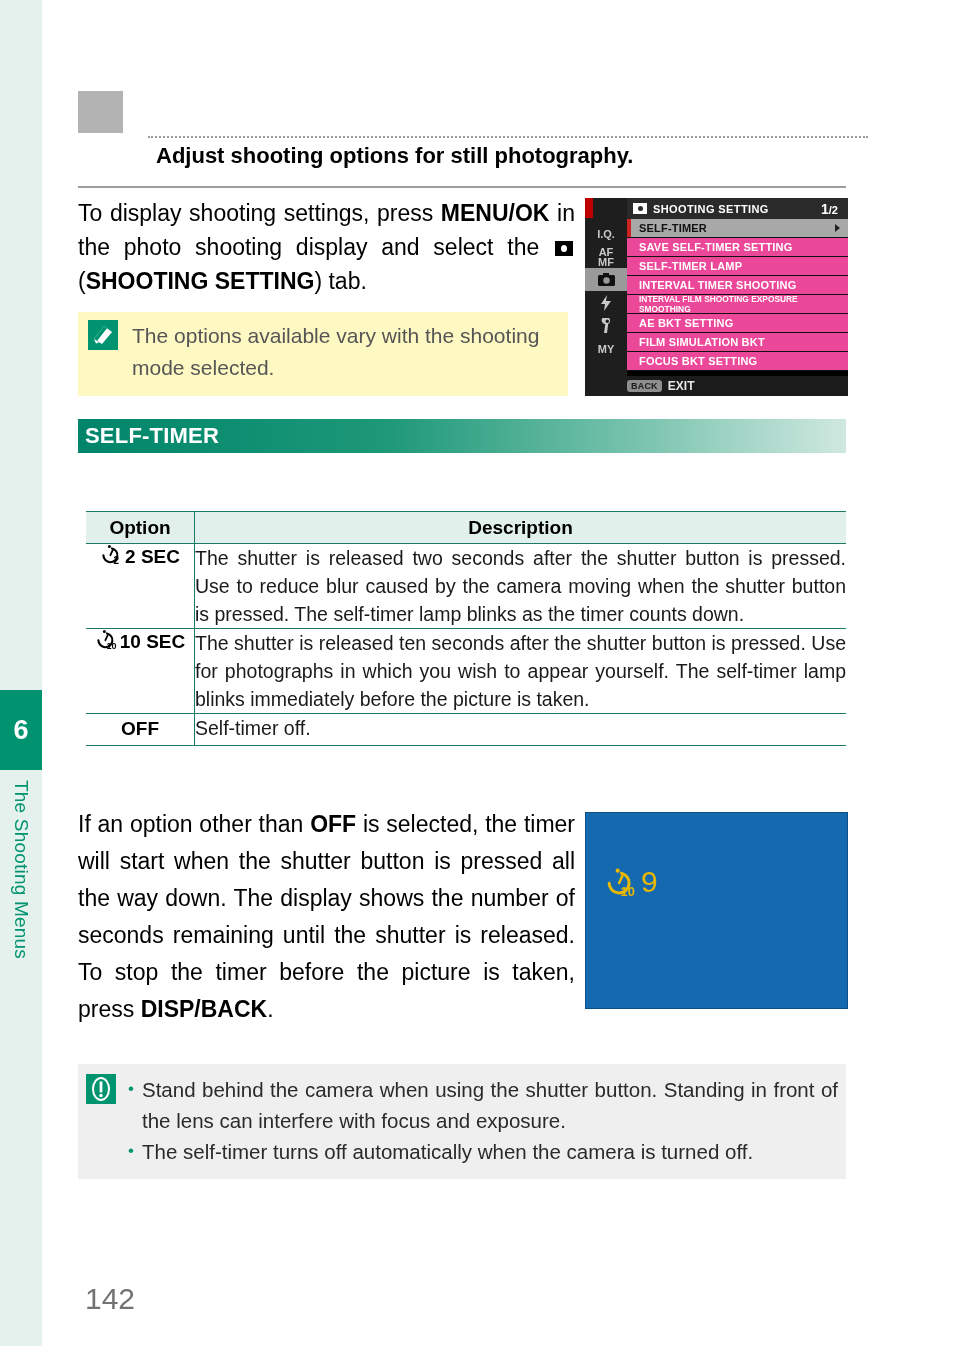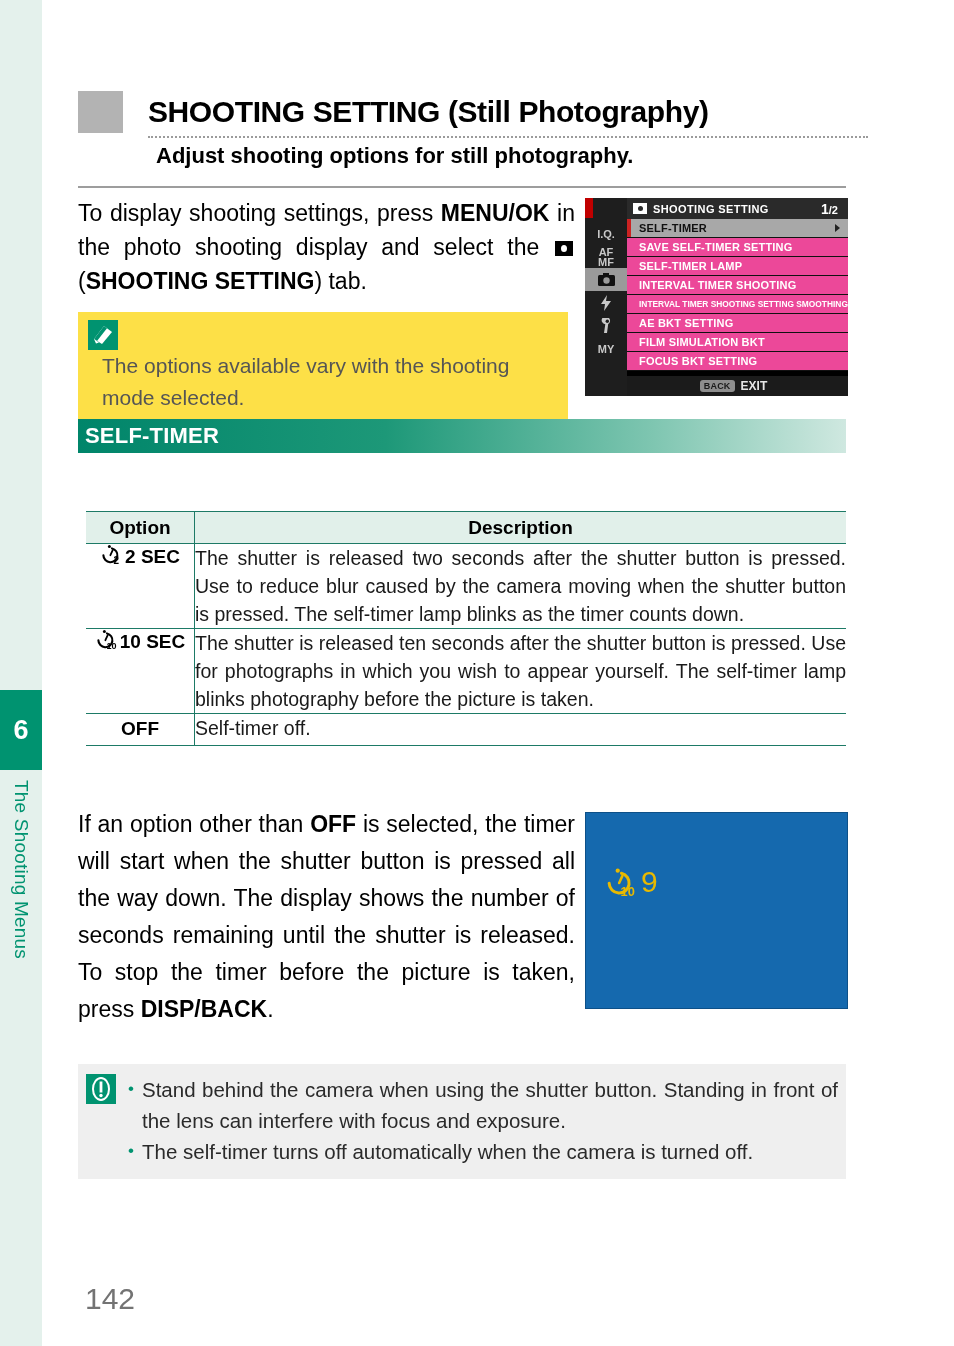--- a/index.html
+++ b/index.html
@@ -144,25 +144,24 @@
     background: #fff;
     border-radius: 50%;
   }
 
   
   .note-tip {
     position: absolute;
     left: 0;
     top: 312px;
     width: 490px;
-    background: #fde047;
+    background: #fef9c3;
     padding: 8px 10px 12px 10px;
     box-sizing: border-box;
     display: flex;
-    flex-direction: column;
   }
   .note-icon-tip {
     width: 30px; height: 30px;
     background: #009370;
     flex: 0 0 auto;
     position: relative;
   }
   .note-icon-tip svg { position: absolute; left: 3px; top: 3px; }
   .note-tip-text {
     margin-left: 14px;
@@ -291,21 +290,21 @@
   }
   .cam-footer {
     position: absolute;
     left: 42px;
     bottom: 0;
     width: 221px;
     height: 20px;
     background: #1b1b1b;
     display: flex;
     align-items: center;
-    justify-content: center;
+    justify-content: flex-start;
     padding-right: 8px;
     box-sizing: border-box;
   }
   .cam-back-chip {
     background: #8e8e8e;
     color: #1b1b1b;
     font-size: 9px;
     font-weight: bold;
     padding: 1px 4px;
     border-radius: 3px;
@@ -484,21 +483,20 @@
   <span>6</span>
 </div>
 <div class="chapter-label">
   <span>The Shooting Menus</span>
 </div>
 
 <div class="page">
 
   <div class="title-row">
     <div class="title-square"></div>
-    <div class="title-text">SHOOTING SETTING (Still Photography)</div>
   </div>
   <div class="dotted-rule"></div>
   <div class="subtitle">Adjust shooting options for still photography.</div>
   <div class="hr-gray"></div>
 
   <div class="intro">
     <span>To display shooting settings, press </span><b>MENU/OK</b><span> in the photo shooting display and select the </span><span class="inline-cam"></span><span> (</span><b>SHOOTING SETTING</b><span>) tab.</span>
   </div>
 
   <div class="note-tip">
@@ -558,21 +556,21 @@
       <div class="cam-item">
         <span>SAVE SELF-TIMER SETTING</span>
       </div>
       <div class="cam-item">
         <span>SELF-TIMER LAMP</span>
       </div>
       <div class="cam-item">
         <span>INTERVAL TIMER SHOOTING</span>
       </div>
       <div class="cam-item tiny">
-        <span>INTERVAL TIMER SHOOTING SETTING SMOOTHING</span>
+        <span>INTERVAL FILM SHOOTING EXPOSURE SMOOTHING</span>
       </div>
       <div class="cam-item">
         <span>AE BKT SETTING</span>
       </div>
       <div class="cam-item">
         <span>FILM SIMULATION BKT</span>
       </div>
       <div class="cam-item">
         <span>FOCUS BKT SETTING</span>
       </div>
@@ -609,21 +607,21 @@
       </tr>
       <tr>
         <td class="opt-cell">
           <svg class="timer-ico" width="22" height="21" viewBox="0 0 22 21">
             <path d="M3.4 11.4 A7 7 0 1 0 12 4.4" fill="none" stroke="#000" stroke-width="2.1" stroke-linecap="round"></path>
             <circle cx="9.4" cy="2.6" r="1.5" fill="#000"></circle>
             <line x1="10.4" y1="11.2" x2="12.6" y2="6.4" stroke="#000" stroke-width="1.8" stroke-linecap="round"></line>
             <text x="11.4" y="20" font-size="9" font-weight="bold" font-family="Liberation Sans, sans-serif" fill="#000">10</text>
           </svg><span>10 SEC</span>
         </td>
-        <td class="desc-cell">The shutter is released ten seconds after the shutter button is pressed. Use for photographs in which you wish to appear yourself. The self-timer lamp blinks photography before the picture is taken.</td>
+        <td class="desc-cell">The shutter is released ten seconds after the shutter button is pressed. Use for photographs in which you wish to appear yourself. The self-timer lamp blinks immediately before the picture is taken.</td>
       </tr>
       <tr>
         <td class="opt-cell" style="padding:4px 0 5px 0">
           <span>OFF</span>
         </td>
         <td class="desc-cell single">Self-timer off.</td>
       </tr>
     </tbody>
   </table>
 

